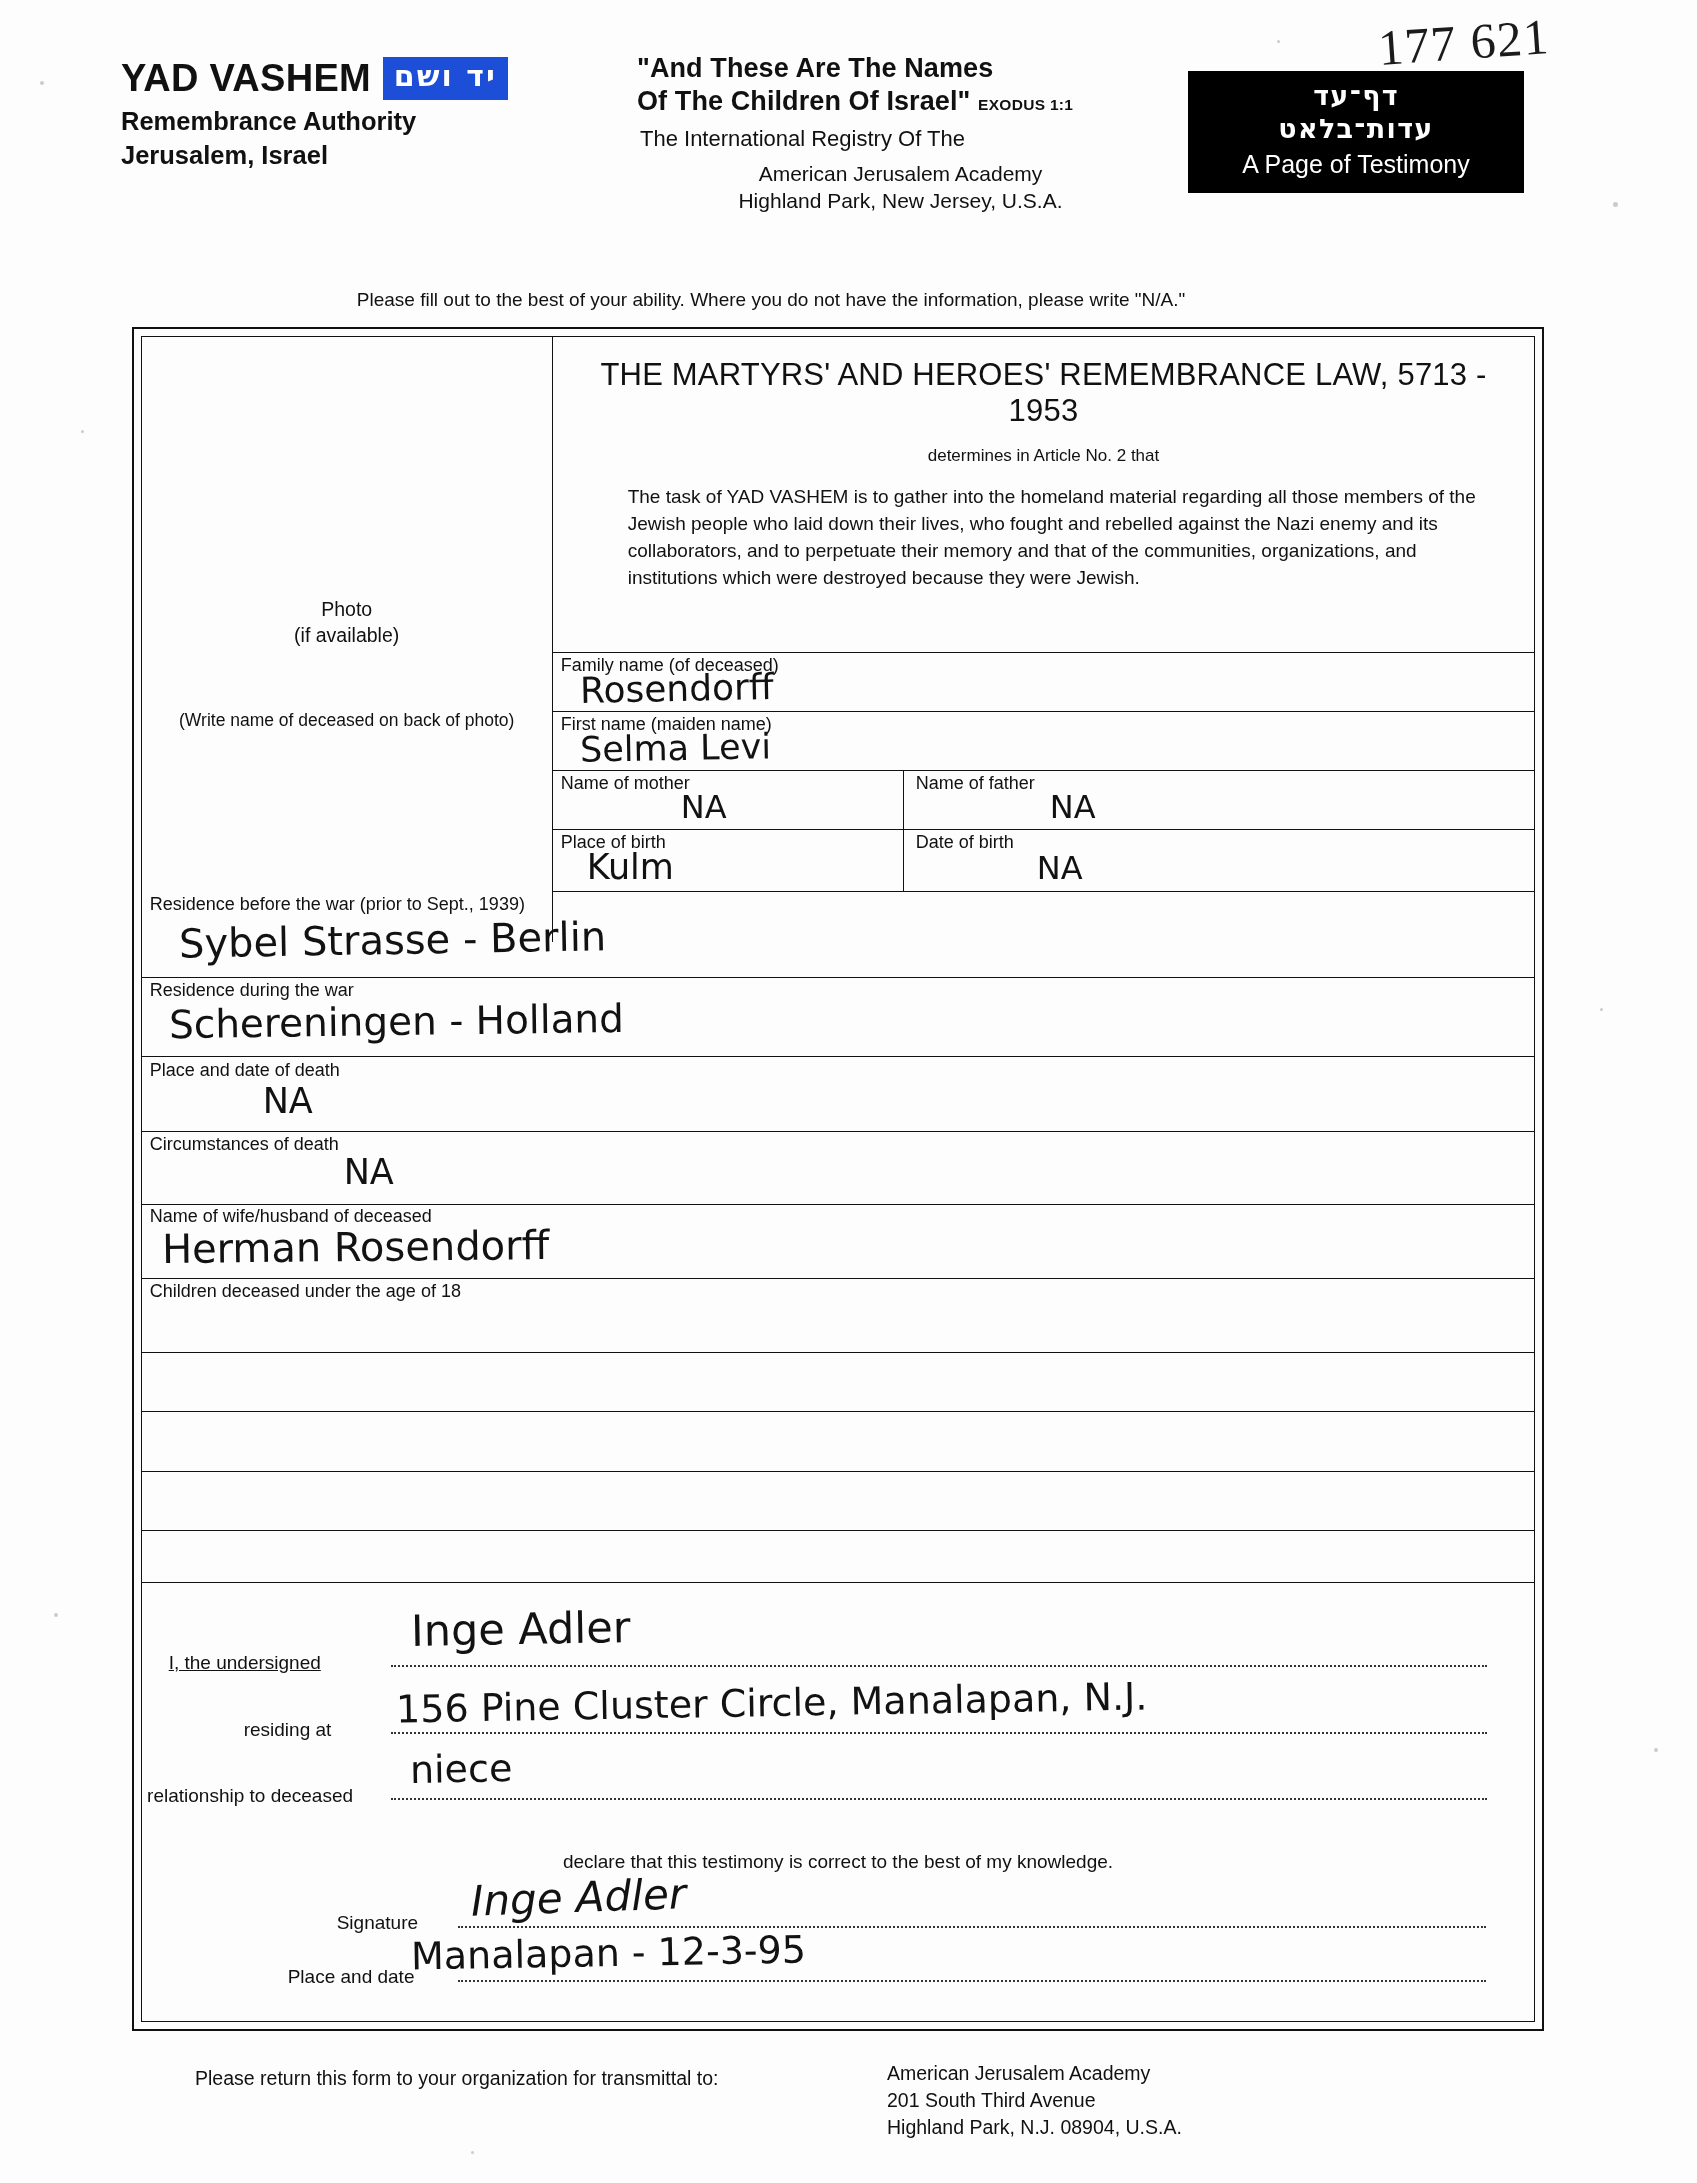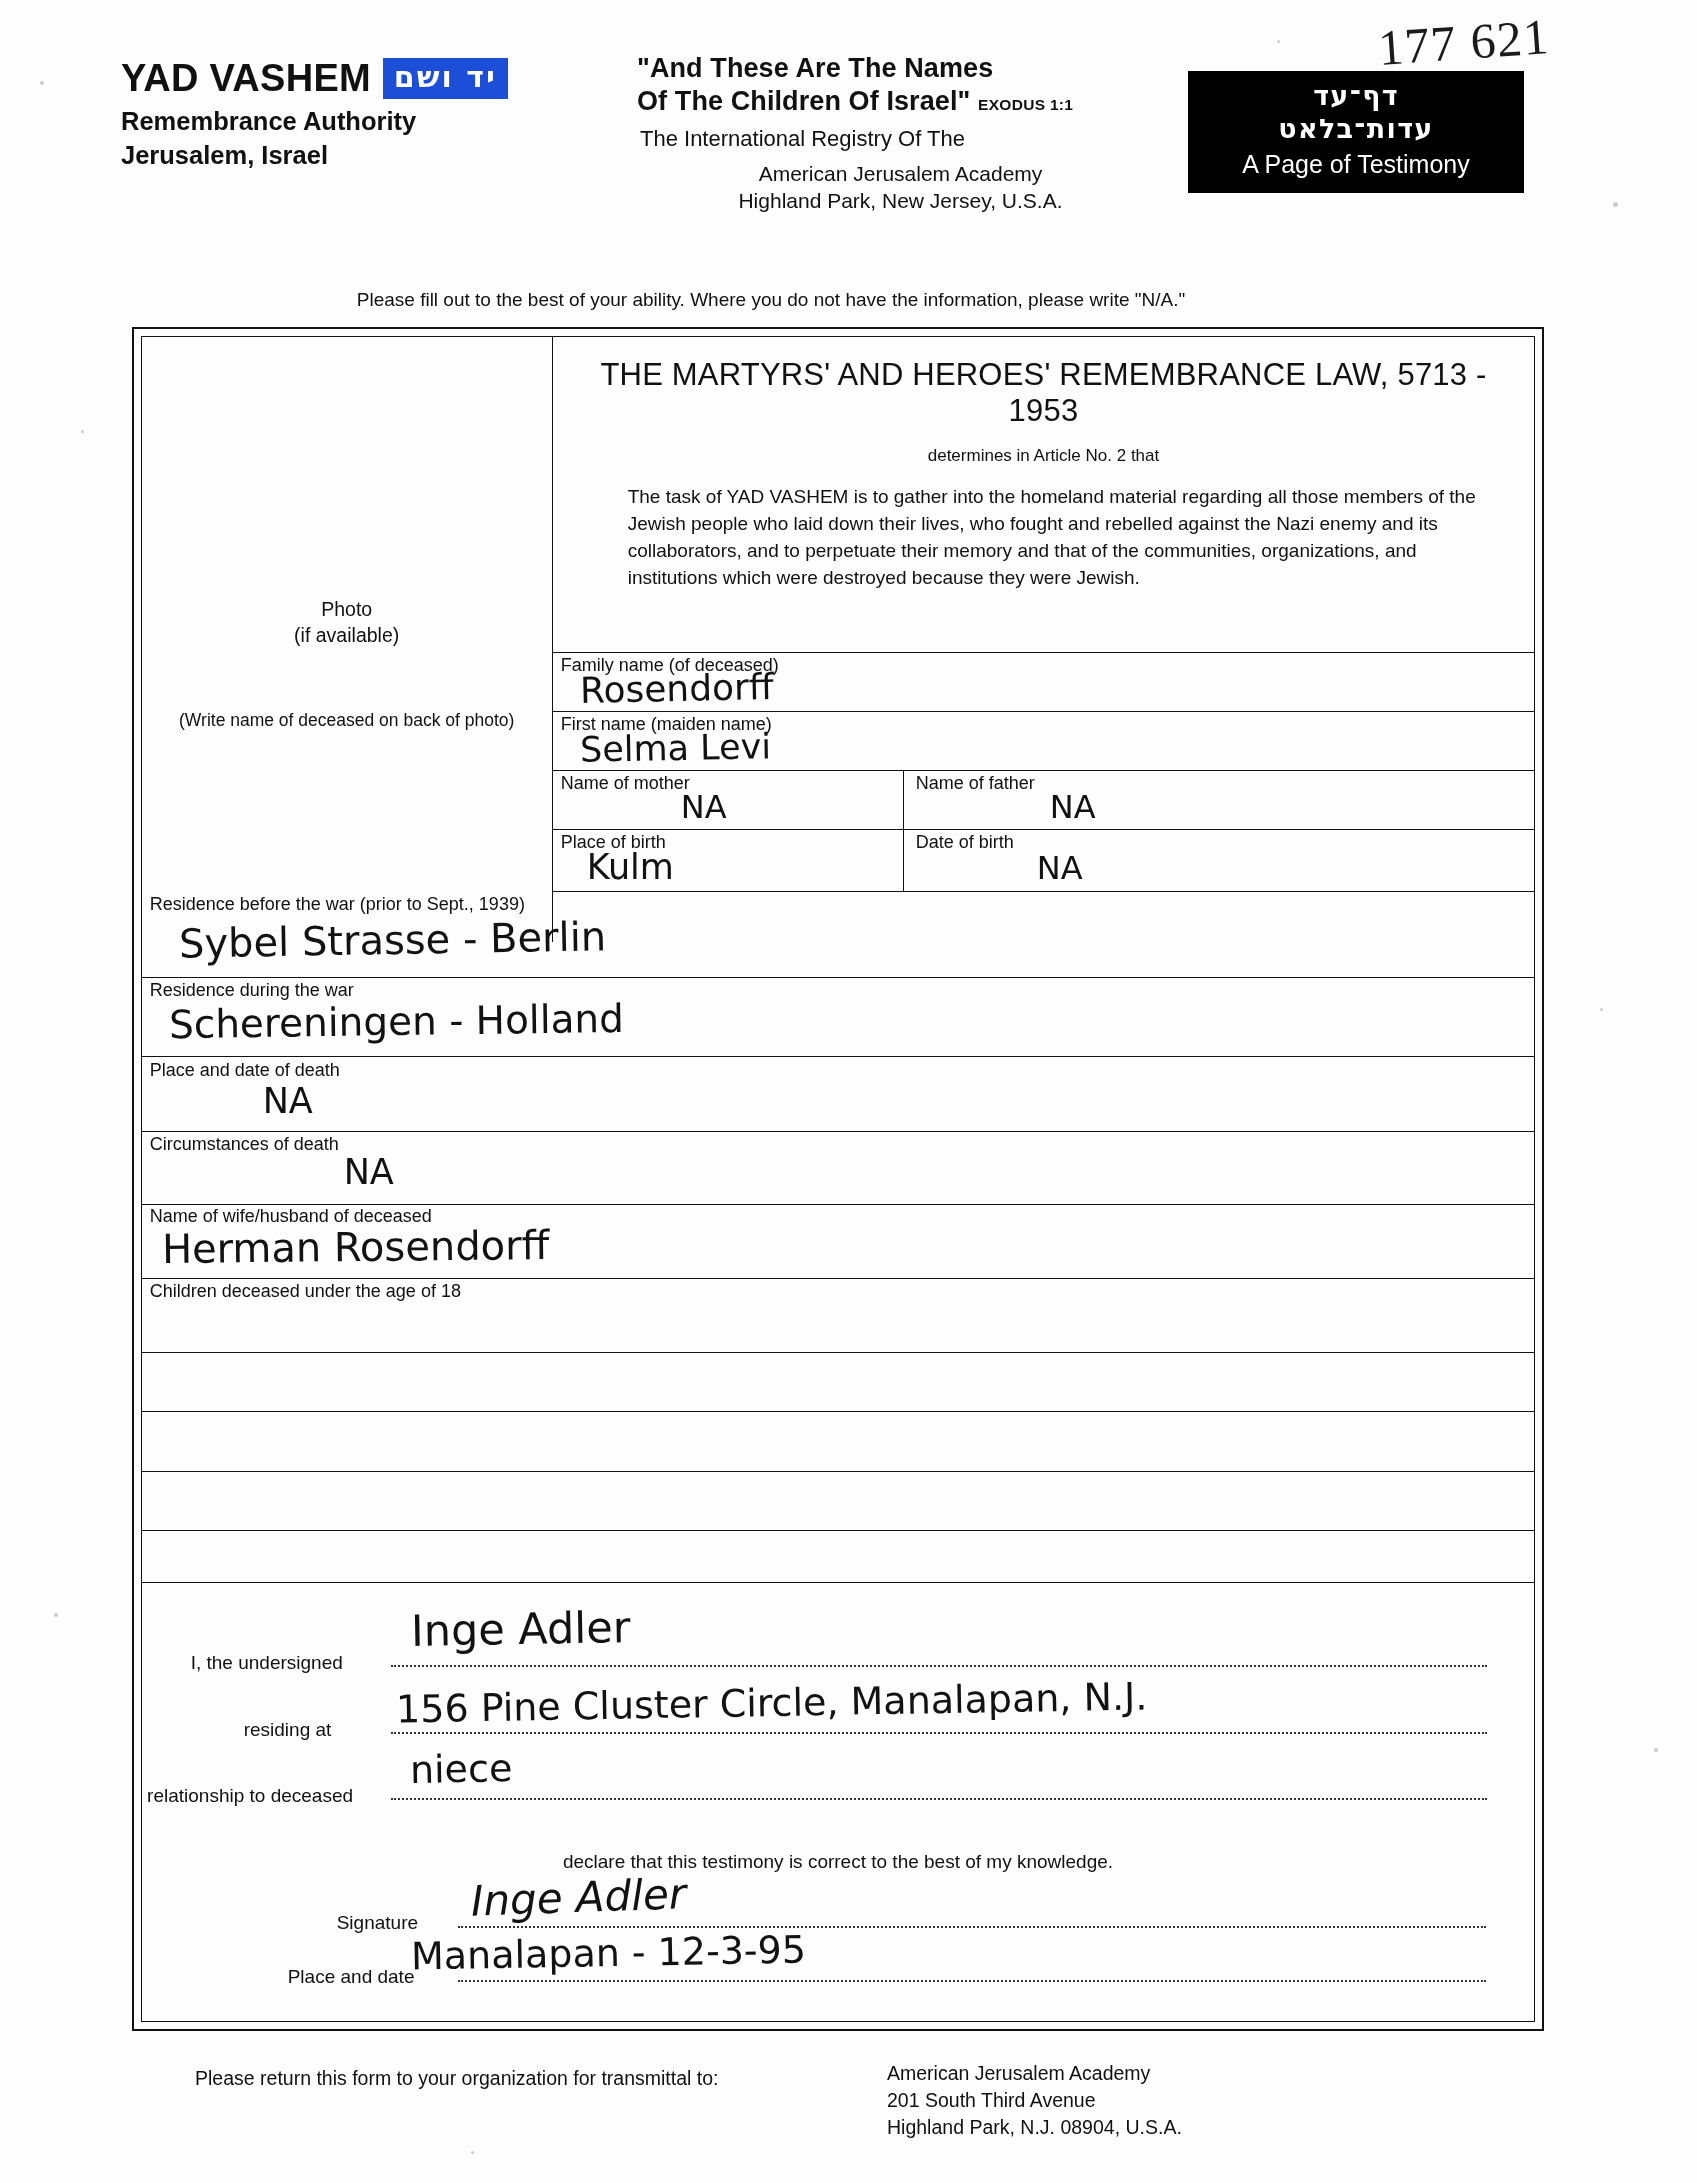--- a/index.html
+++ b/index.html
@@ -32,21 +32,20 @@
   }
 
   .yv-block {
     position: absolute;
     left: 121px;
     top: 57px;
     width: 471px;
   }
   .yv-title-row {
     display: flex;
-    align-items: center;
     gap: 12px;
   }
   .yv-title {
     font-size: 38px;
     font-weight: bold;
     letter-spacing: 0.3px;
   }
   .yv-hebrew-logo {
     background: #1d4ed8;
     color: #fff;
@@ -408,21 +407,21 @@
         <div class="fld-label">Children deceased under the age of 18</div>
       </div>
 
       <div class="row-full" style="top:1016px; height:59px;"></div>
       <div class="row-full" style="top:1076px; height:59px;"></div>
       <div class="row-full" style="top:1135px; height:59px;"></div>
       <div class="row-full" style="top:1194px; height:52px;"></div>
 
       <div class="sig-sec" style="top:1246px;">
 
-        <div class="lead" style="left:49px; top:69px;">I, the undersigned</div>
+        <div class="lead" style="left:27px; top:69px;text-decoration:underline;">I, the undersigned</div>
         <div class="dots" style="left:249px; top:82px; width:1096px;"></div>
         <div class="hand" style="left:269px; top:21.5px; font-size:43px; transform:rotate(-1deg);">Inge Adler</div>
 
         <div class="lead" style="left:102px; top:136px;">residing at</div>
         <div class="dots" style="left:249px; top:149px; width:1096px;"></div>
         <div class="hand" style="left:254px; top:98px; font-size:38px; transform:rotate(-1deg);">156 Pine Cluster Circle, Manalapan, N.J.</div>
 
         <div class="lead" style="left:5.4px; top:202px;">relationship to deceased</div>
         <div class="dots" style="left:249px; top:215px; width:1096px;"></div>
         <div class="hand" style="left:268px; top:164px; font-size:38px; transform:rotate(-1deg);">niece</div>

